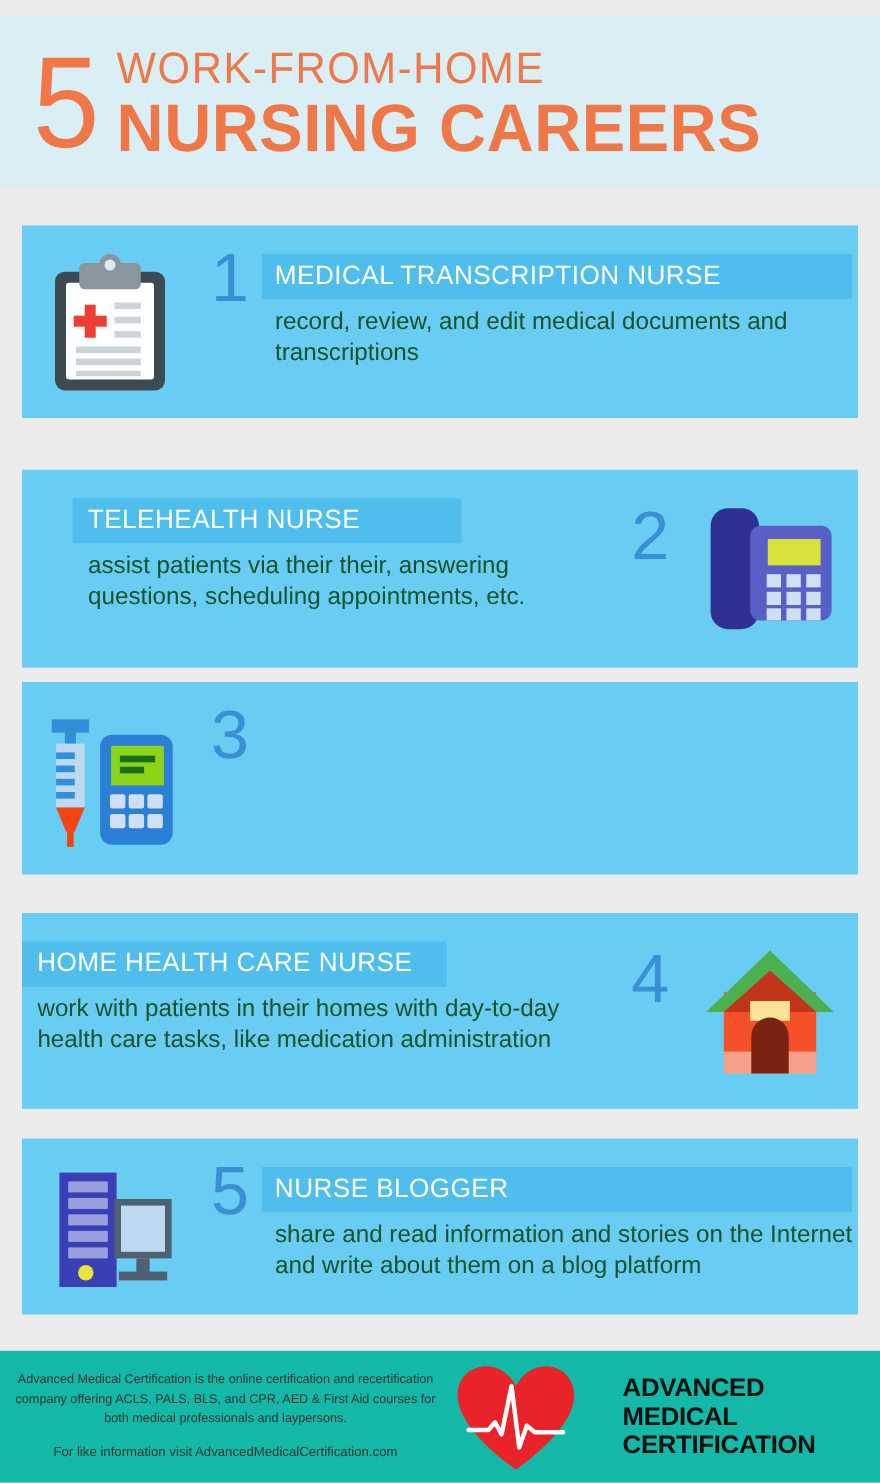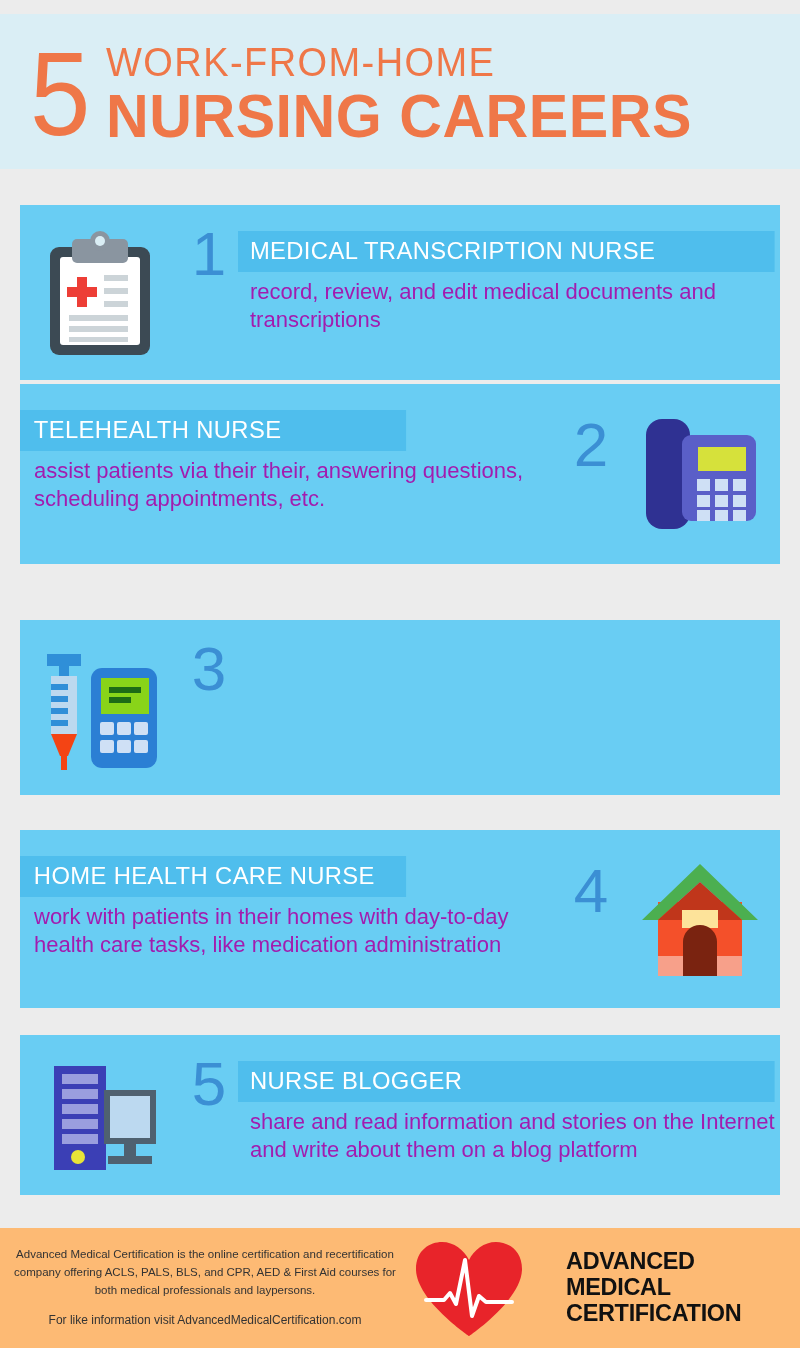--- a/index.html
+++ b/index.html
@@ -79,39 +79,39 @@
     background: #4fbeed;
     color: #ffffff;
     font-size: 24px;
     letter-spacing: 0.4px;
     padding: 6px 0 7px 12px;
     font-family: "Liberation Sans Narrow", "Liberation Sans", sans-serif;
     transform: scaleX(0.99); transform-origin: left center;
     white-space: nowrap;
   }
   .desc {
-    color: #a21caf;
+    color: #14532d;
     font-size: 22px;
     line-height: 1.27;
     padding: 6px 0 0 12px;
     font-family: "Liberation Sans Narrow", "Liberation Sans", sans-serif;
   }
 
   
   .card.left-icon .band { margin-right: 0; padding-right: 10px; }
   
   .card.right-icon .text-box { padding-left: 0; }
   .card.right-icon .band { padding-left: 14px; width: 72%; }
   .card.right-icon .desc { padding-left: 14px; }
   .card.right-icon .num { padding-top: 30px; }
 
   
   .footer {
     position: absolute; left: 0; top: 1228px; width: 800px; height: 120px;
-    background: #fdba74;
+    background: #14b8a6;
     display: flex; align-items: center;
   }
   .footer-text {
     width: 400px; text-align: center;
     color: #333333; font-size: 11.5px; line-height: 1.55;
     font-family: "Liberation Sans", sans-serif;
     padding-left: 10px;
   }
   .footer-text .p2 { margin-top: 12px; font-size: 12px; }
   .logo-wrap { display: flex; align-items: center; margin-left: 10px; gap: 24px; }
@@ -158,21 +158,21 @@
         </svg>
       </div>
       <div class="num">1</div>
       <div class="text-box">
         <div class="band">MEDICAL TRANSCRIPTION NURSE</div>
         <div class="desc">record, review, and edit medical documents and transcriptions</div>
       </div>
     </div>
   </div>
 
-  <div class="card right-icon" style="top:384px; height:180px;">
+  <div class="card right-icon" style="top:427px; height:180px;padding-left:46px;">
     <div class="card-row">
       <div class="text-box">
         <div class="band">TELEHEALTH NURSE</div>
         <div class="desc">assist patients via their their, answering questions, scheduling appointments, etc.</div>
       </div>
       <div class="num">2</div>
       <div class="icon-box">
         <svg width="120" height="130" viewBox="0 0 120 130">
           <rect x="6" y="10" width="44" height="110" rx="16" fill="#2f3192"></rect>
           <rect x="42" y="26" width="74" height="86" rx="9" fill="#5a5fc8"></rect>

